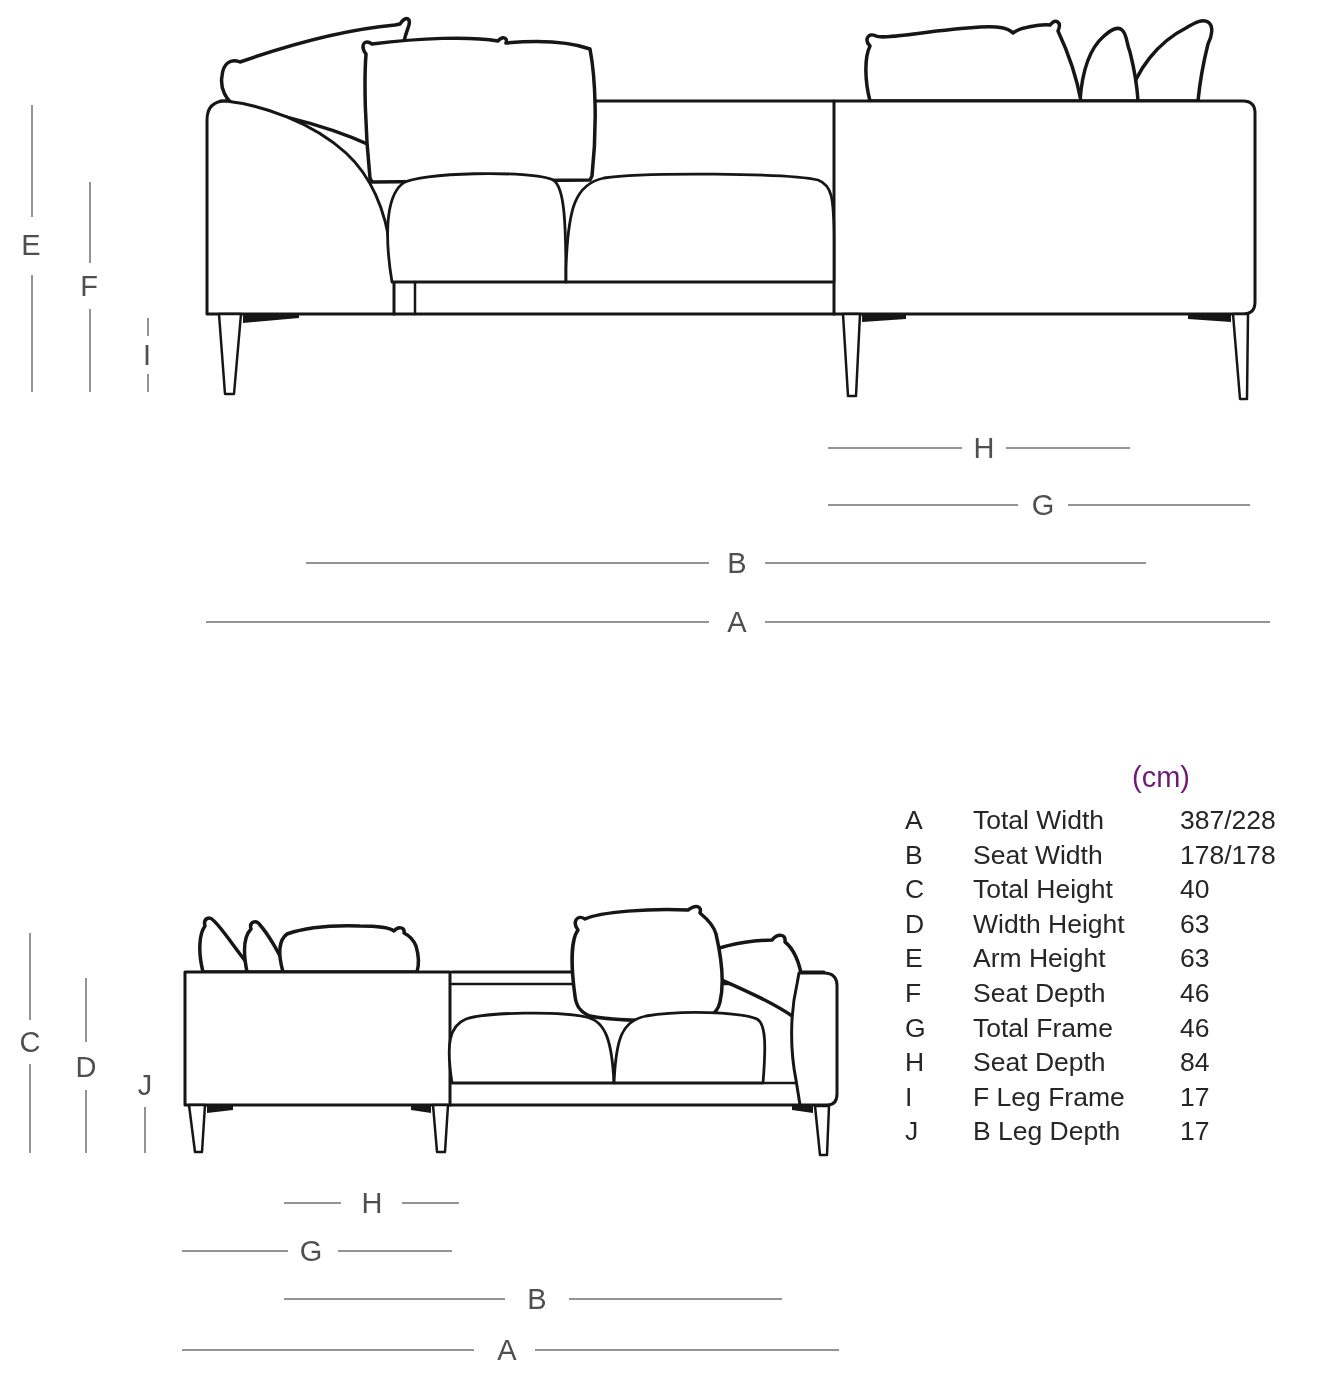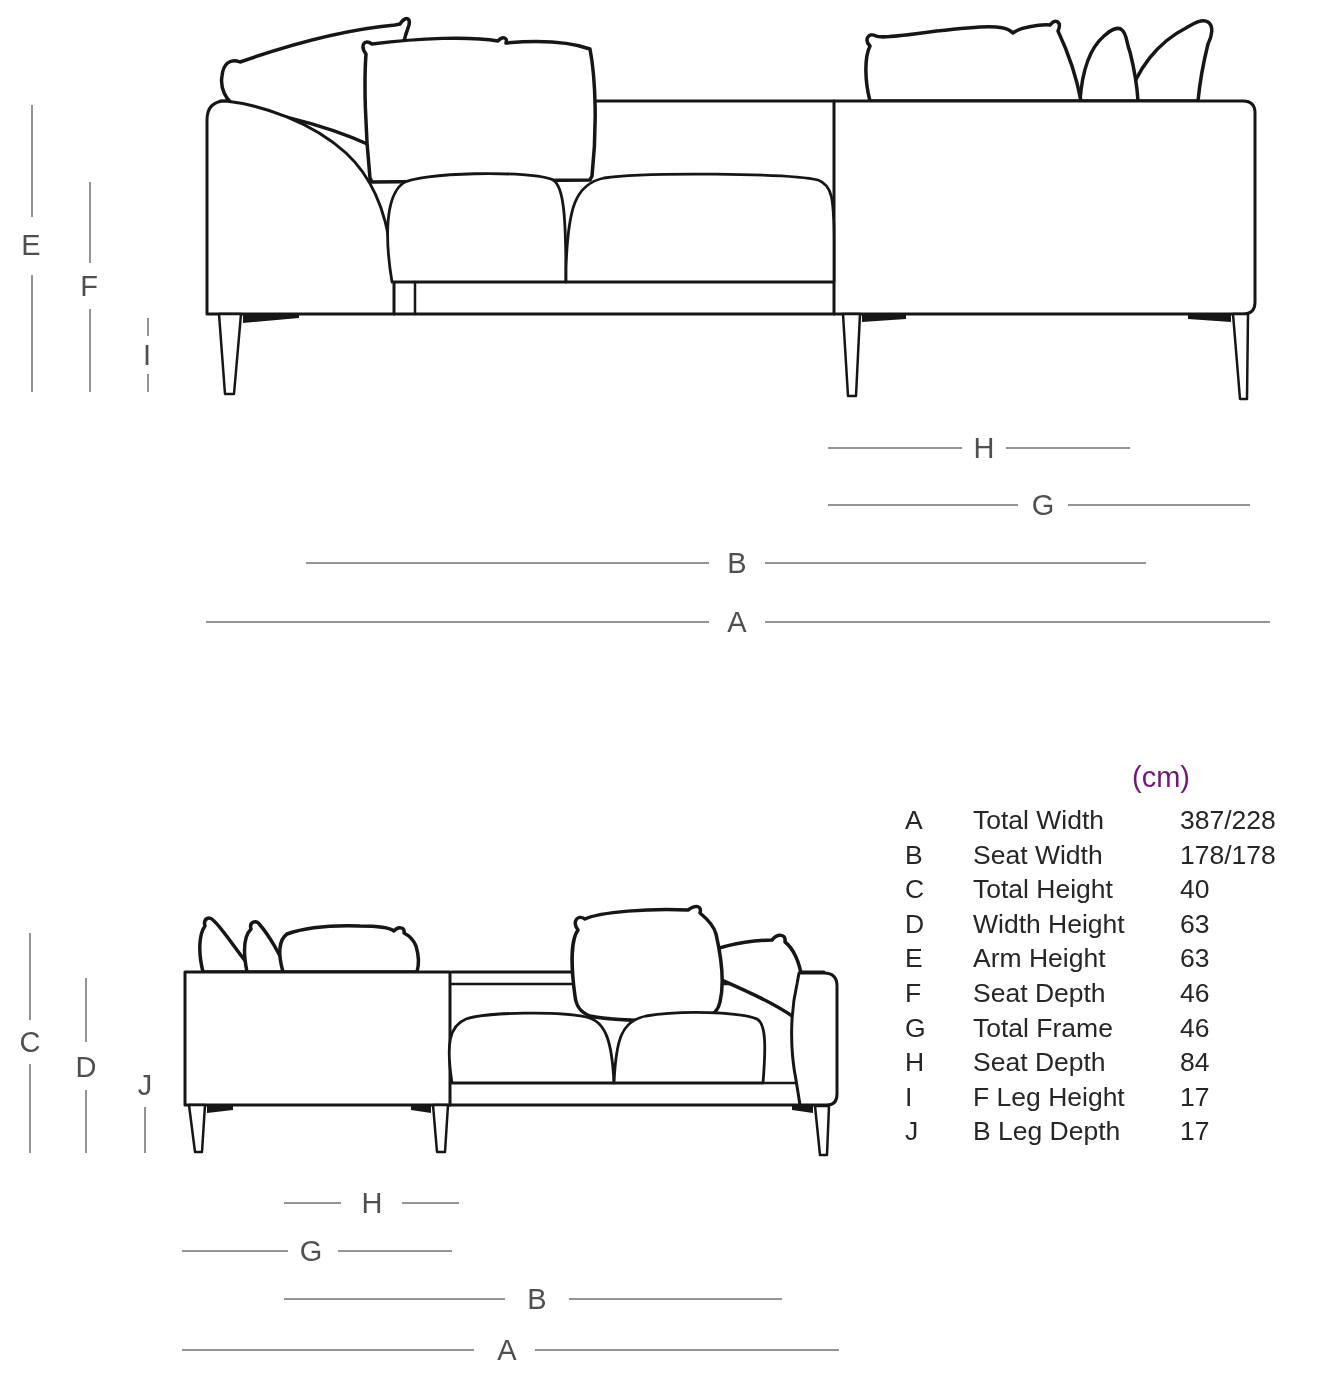--- a/index.html
+++ b/index.html
@@ -183,21 +183,21 @@
       <span class="tlabel">Total Frame</span>
       <span class="tval">46</span>
     </div>
     <div class="trow">
       <span class="tkey">H</span>
       <span class="tlabel">Seat Depth</span>
       <span class="tval">84</span>
     </div>
     <div class="trow">
       <span class="tkey">I</span>
-      <span class="tlabel">F Leg Height</span>
+      <span class="tlabel">F Leg Frame</span>
       <span class="tval">17</span>
     </div>
     <div class="trow">
       <span class="tkey">J</span>
       <span class="tlabel">B Leg Depth</span>
       <span class="tval">17</span>
     </div>
   </div>
 
 </div>

